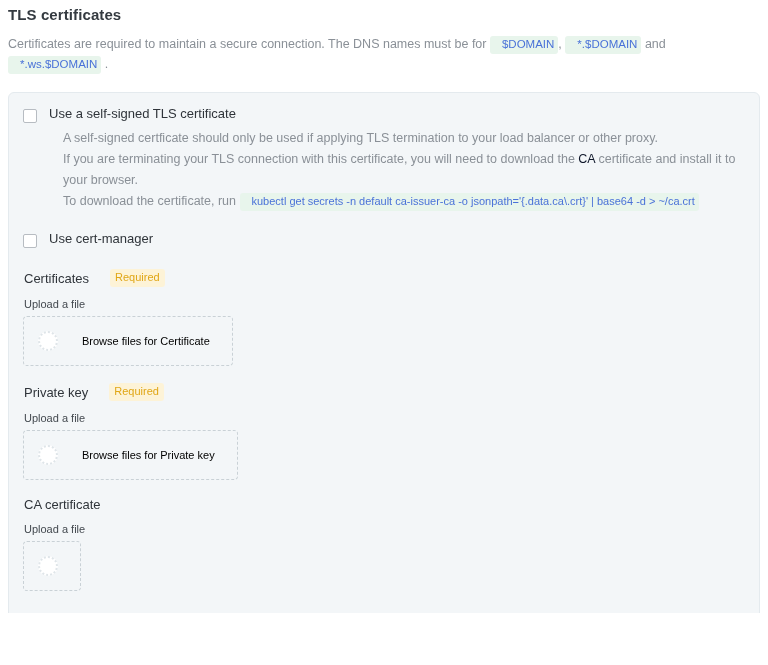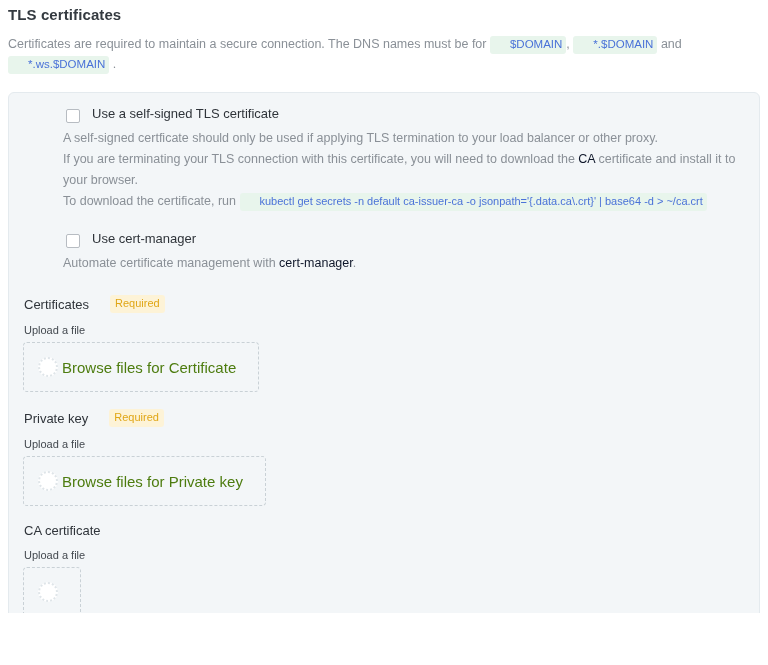--- a/index.html
+++ b/index.html
@@ -25,21 +25,21 @@
     font-size: 12.5px;
     line-height: 20px;
     color: #8a9097;
     max-width: 752px;
   }
 
   .code {
     display: inline-block;
     background: #e8f5ec;
     color: #4a72d8;
-    padding: 1px 4px 2px 20px;
+    padding: 1px 4px 2px 12px;
     border-radius: 3px;
     font-family: "Liberation Sans", sans-serif;
     font-size: 11.5px;
     line-height: 15px;
     vertical-align: baseline;
   }
   .code.cmd { font-size: 11px; }
 
   .punct { color: #8a9097; }
 
@@ -48,21 +48,21 @@
     left: 8px;
     top: 92px;
     width: 752px;
     height: 563px;
     background: #f3f6f8;
     border: 1px solid #e4eaee;
     border-radius: 6px;
     padding: 12px 14px 0 14px;
   }
 
-  .opt-row { display: flex; align-items: flex-end; margin-left: 43px; }
+  .opt-row { display: flex; align-items: flex-end; }
   .cb {
     width: 14px; height: 14px;
     border: 1px solid #b7bcc2;
     border-radius: 2px;
     background: #ffffff;
     flex: 0 0 auto;
     margin-top: 3px;
   }
   .opt-label {
     margin-left: 12px;
@@ -117,23 +117,23 @@
     background: transparent;
   }
   .dz-circle {
     width: 20px; height: 20px;
     border-radius: 50%;
     background: #ffffff;
     border: 2px dotted #dfe5e9;
     flex: 0 0 auto;
   }
   .dz-text {
-    margin-left: 4px;
-    font-size: 15px;
-    color: #4d7c0f;
+    margin-left: 24px;
+    font-size: 11px;
+    color: #000000;
     white-space: nowrap;
   }
 </style>
 </head>
 <body>
 
 <div class="page">
 
   <div class="page-title">TLS certificates</div>
 
@@ -158,23 +158,20 @@
       <span>To download the certificate, run </span><span class="code cmd">kubectl get secrets -n default ca-issuer-ca -o jsonpath='{.data.ca\.crt}' | base64 -d &gt; ~/ca.crt</span>
     </div>
 
     <div class="spacer-1"></div>
 
     <div class="opt-row">
       <span class="cb"></span>
       <span class="opt-label">Use cert-manager</span>
     </div>
 
-    <div class="opt-desc">
-      <span>Automate certificate management with </span><a class="link" href="#">cert-manager</a><span>.</span>
-    </div>
 
     <div class="spacer-2"></div>
 
     <div>
       <div class="field-label">
         <span>Certificates</span>
         <span class="badge">Required</span>
       </div>
       <div class="upload-label">Upload a file</div>
       <div class="dropzone">

